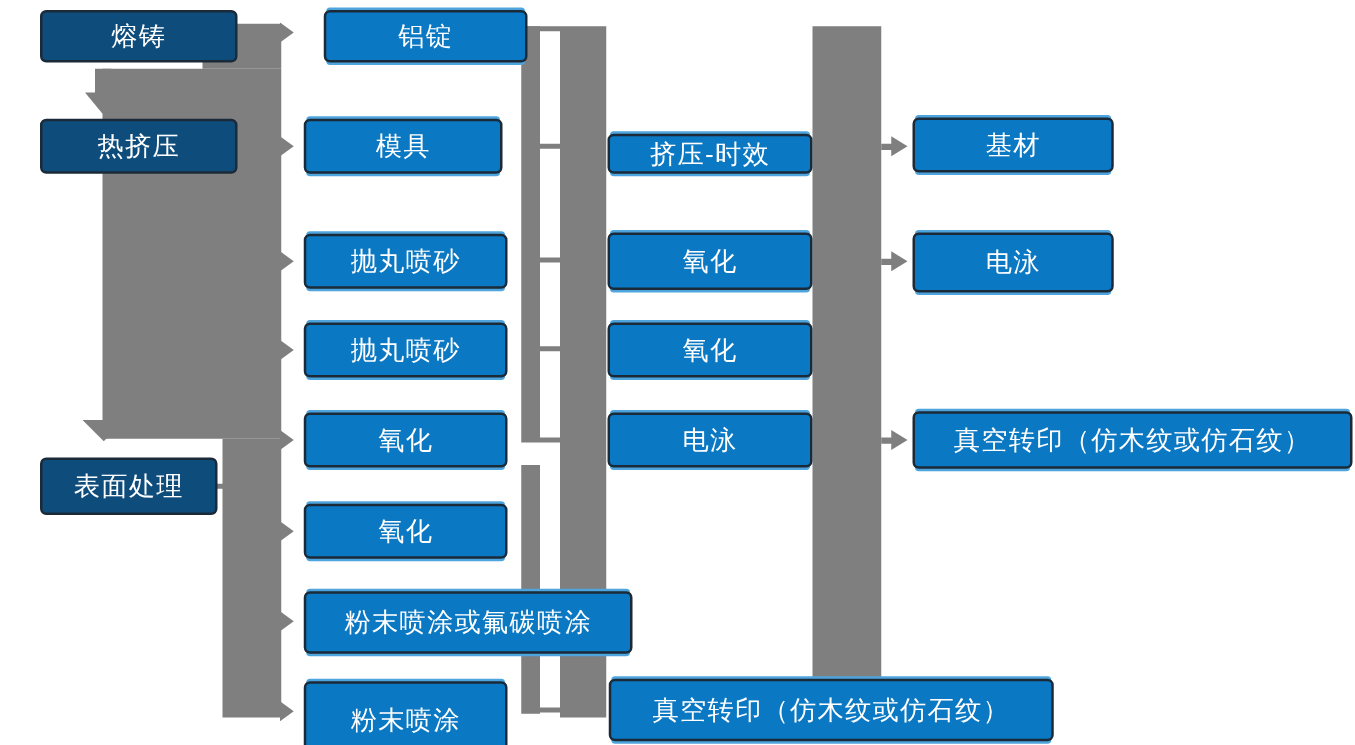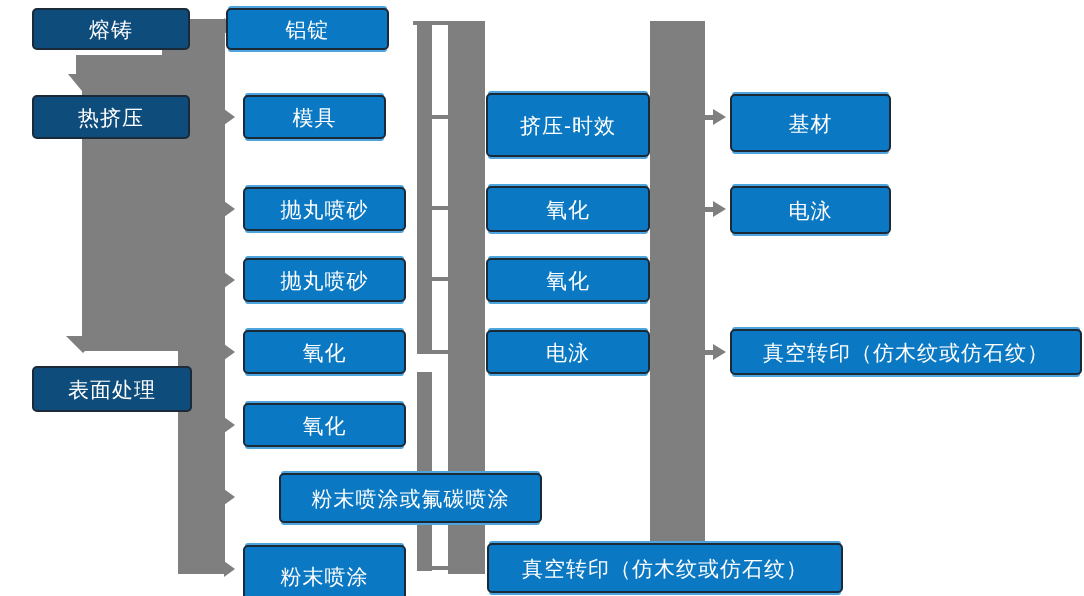--- a/index.html
+++ b/index.html
@@ -68,34 +68,34 @@
   <div class="bar" style="left:650px;top:21px;width:55px;height:521px;"></div>
   <div class="bar" style="left:705px;top:115px;width:9px;height:5px;"></div>
   <div class="tri tri-right-lg" style="left:713px;top:109px;"></div>
   <div class="bar" style="left:705px;top:207px;width:9px;height:5px;"></div>
   <div class="tri tri-right-lg" style="left:713px;top:201px;"></div>
   <div class="bar" style="left:705px;top:350px;width:9px;height:5px;"></div>
   <div class="tri tri-right-lg" style="left:713px;top:344px;"></div>
 
   <div class="box dark" style="left:4px;top:8px;width:158px;height:42px;">熔铸</div>
   <div class="box dark" style="left:4px;top:95px;width:158px;height:44px;">热挤压</div>
-  <div class="box dark" style="left:4px;top:366px;width:160px;height:46px;">表面处理</div>
+  <div class="box dark" style="left:4px;top:366px;width:142px;height:46px;">表面处理</div>
 
-  <div class="box light" style="left:226px;top:8px;width:163px;height:42px;">铝锭</div>
-  <div class="box light" style="left:243px;top:95px;width:143px;height:44px;">模具</div>
+  <div class="box light" style="left:259px;top:8px;width:163px;height:42px;">铝锭</div>
+  <div class="box light" style="left:243px;top:95px;width:159px;height:44px;">模具</div>
   <div class="box light" style="left:243px;top:187px;width:163px;height:44px;">抛丸喷砂</div>
   <div class="box light" style="left:243px;top:258px;width:163px;height:44px;">抛丸喷砂</div>
   <div class="box light" style="left:243px;top:330px;width:163px;height:44px;">氧化</div>
   <div class="box light" style="left:243px;top:403px;width:163px;height:44px;">氧化</div>
-  <div class="box light" style="left:243px;top:473px;width:263px;height:50px;margin-left:36px;">粉末喷涂或氟碳喷涂</div>
+  <div class="box light" style="left:243px;top:473px;width:263px;height:50px;">粉末喷涂或氟碳喷涂</div>
   <div class="box light" style="left:243px;top:545px;width:163px;height:62px;">粉末喷涂</div>
 
-  <div class="box light" style="left:486px;top:93px;width:164px;height:64px;text-align:right;">挤压-时效</div>
+  <div class="box light" style="left:486px;top:107px;width:164px;height:32px;text-align:right;">挤压-时效</div>
   <div class="box light" style="left:486px;top:186px;width:164px;height:46px;">氧化</div>
   <div class="box light" style="left:486px;top:258px;width:164px;height:44px;">氧化</div>
   <div class="box light" style="left:486px;top:330px;width:164px;height:44px;">电泳</div>
   <div class="box light" style="left:487px;top:543px;width:356px;height:50px;">真空转印（仿木纹或仿石纹）</div>
 
-  <div class="box light" style="left:730px;top:94px;width:161px;height:58px;">基材</div>
+  <div class="box light" style="left:730px;top:94px;width:161px;height:44px;">基材</div>
   <div class="box light" style="left:730px;top:186px;width:161px;height:48px;">电泳</div>
   <div class="box light" style="left:730px;top:329px;width:352px;height:46px;">真空转印（仿木纹或仿石纹）</div>
 
 </div>
 
 </body></html>

